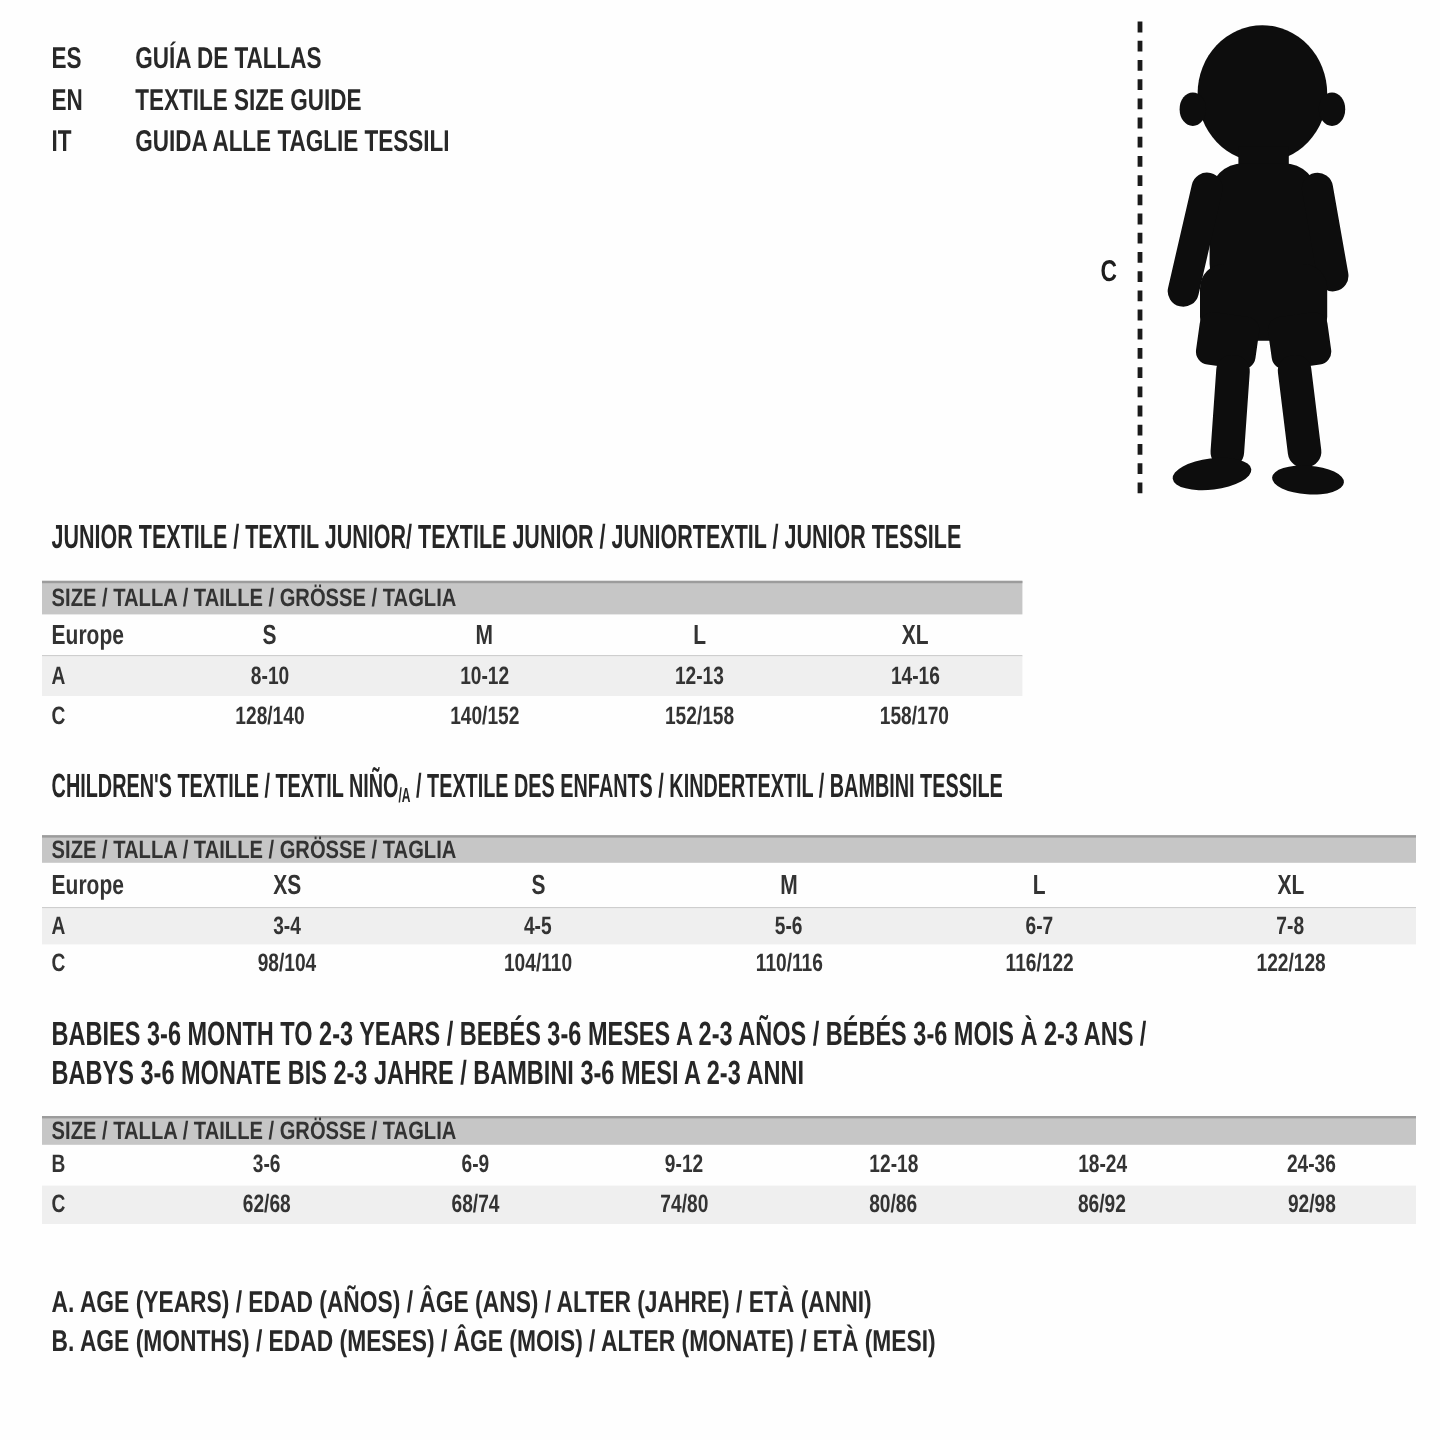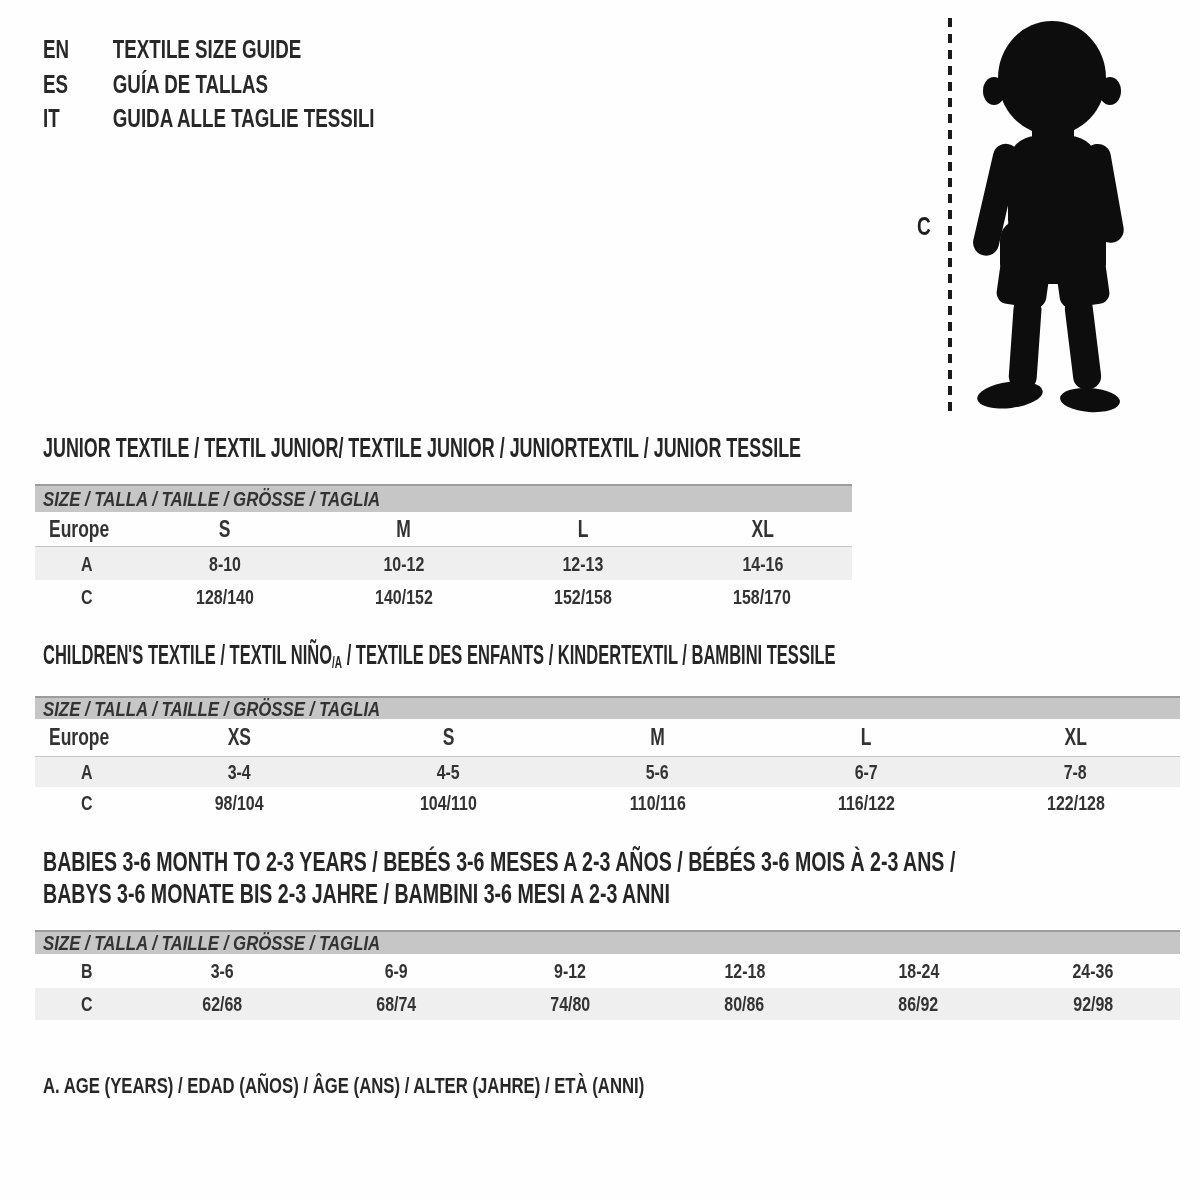--- a/index.html
+++ b/index.html
@@ -38,53 +38,53 @@
 
   
   .size-table { position:absolute; left:35px; }
   #junior-table   { top:484px; width:817px; }
   #children-table { top:696px; width:1145px; }
   #babies-table   { top:930px; width:1145px; }
 
   .size-bar {
     background:#c6c6c6; border-top:2px solid #9c9c9c; box-sizing:border-box;
     padding-left:8px; display:flex; align-items:center;
-    font-size:21px; color:#333;font-style:italic;
+    font-size:21px; color:#333;
   }
   #junior-table .size-bar   { height:28px; }
   #children-table .size-bar { height:23px; }
   #babies-table .size-bar   { height:24px; }
 
   .t-row  { display:flex; align-items:center; font-size:21px; color:#333; }
   .t-header { font-size:23px; border-bottom:1px solid #c3c3c3; box-sizing:border-box; }
-  .t-col0 { width:100px; padding-left:8px; box-sizing:border-box; text-align:center; }
+  .t-col0 { width:100px; padding-left:8px; box-sizing:border-box; text-align:left; }
   .t-cell { flex:1; text-align:center; }
   .shaded { background:#efefef; }
 
   #junior-table .t-header { height:35px; }
   #junior-table .r1 { height:33px; }
   #junior-table .r2 { height:34px; }
   #children-table .t-header { height:38px; }
   #children-table .r1 { height:30px; }
   #children-table .r2 { height:32px; }
   #babies-table .r1 { height:34px; }
   #babies-table .r2 { height:32px; }
 
   
-  .legend { position:absolute; left:43px; top:1069px; font-size:22px; line-height:33px; color:#282828; }
+  .legend { position:absolute; left:43px; top:1069px; font-size:25px; line-height:33px; color:#282828; }
   .legend-line { height:33px; }
 </style>
 </head>
 <body>
 
 <div class="page">
 
   <div class="lang-block">
+    <div class="lang-row"><span class="sx ol s75"><span class="lang-code">ES</span><span>GUÍA DE TALLAS</span></span></div>
     <div class="lang-row"><span class="sx ol s75"><span class="lang-code">EN</span><span>TEXTILE SIZE GUIDE</span></span></div>
-    <div class="lang-row"><span class="sx ol s75"><span class="lang-code">ES</span><span>GUÍA DE TALLAS</span></span></div>
     <div class="lang-row"><span class="sx ol s75"><span class="lang-code">IT</span><span>GUIDA ALLE TAGLIE TESSILI</span></span></div>
   </div>
 
   <svg class="figure-svg" width="212" height="408" viewBox="0 0 212 408">
     <g>
       <line x1="18" y1="6" x2="18" y2="402" stroke="#1a1a1a" stroke-width="4" stroke-dasharray="9 7"></line>
     </g>
     <g fill="#0d0d0d">
       <ellipse cx="120" cy="66" rx="54" ry="57"></ellipse>
       <ellipse cx="62" cy="79" rx="11" ry="14"></ellipse>
@@ -191,15 +191,16 @@
       <span class="t-cell"><span class="sx oc s76">68/74</span></span>
       <span class="t-cell"><span class="sx oc s76">74/80</span></span>
       <span class="t-cell"><span class="sx oc s76">80/86</span></span>
       <span class="t-cell"><span class="sx oc s76">86/92</span></span>
       <span class="t-cell"><span class="sx oc s76">92/98</span></span>
     </div>
   </div>
 
   <div class="legend">
     <div class="legend-line"><span class="sx ol s76">A. AGE (YEARS) / EDAD (AÑOS) / ÂGE (ANS) / ALTER (JAHRE) / ETÀ (ANNI)</span></div>
+    <div class="legend-line"><span class="sx ol s76">B. AGE (MONTHS) / EDAD (MESES) / ÂGE (MOIS) / ALTER (MONATE) / ETÀ (MESI)</span></div>
   </div>
 
 </div>
 
 </body></html>

